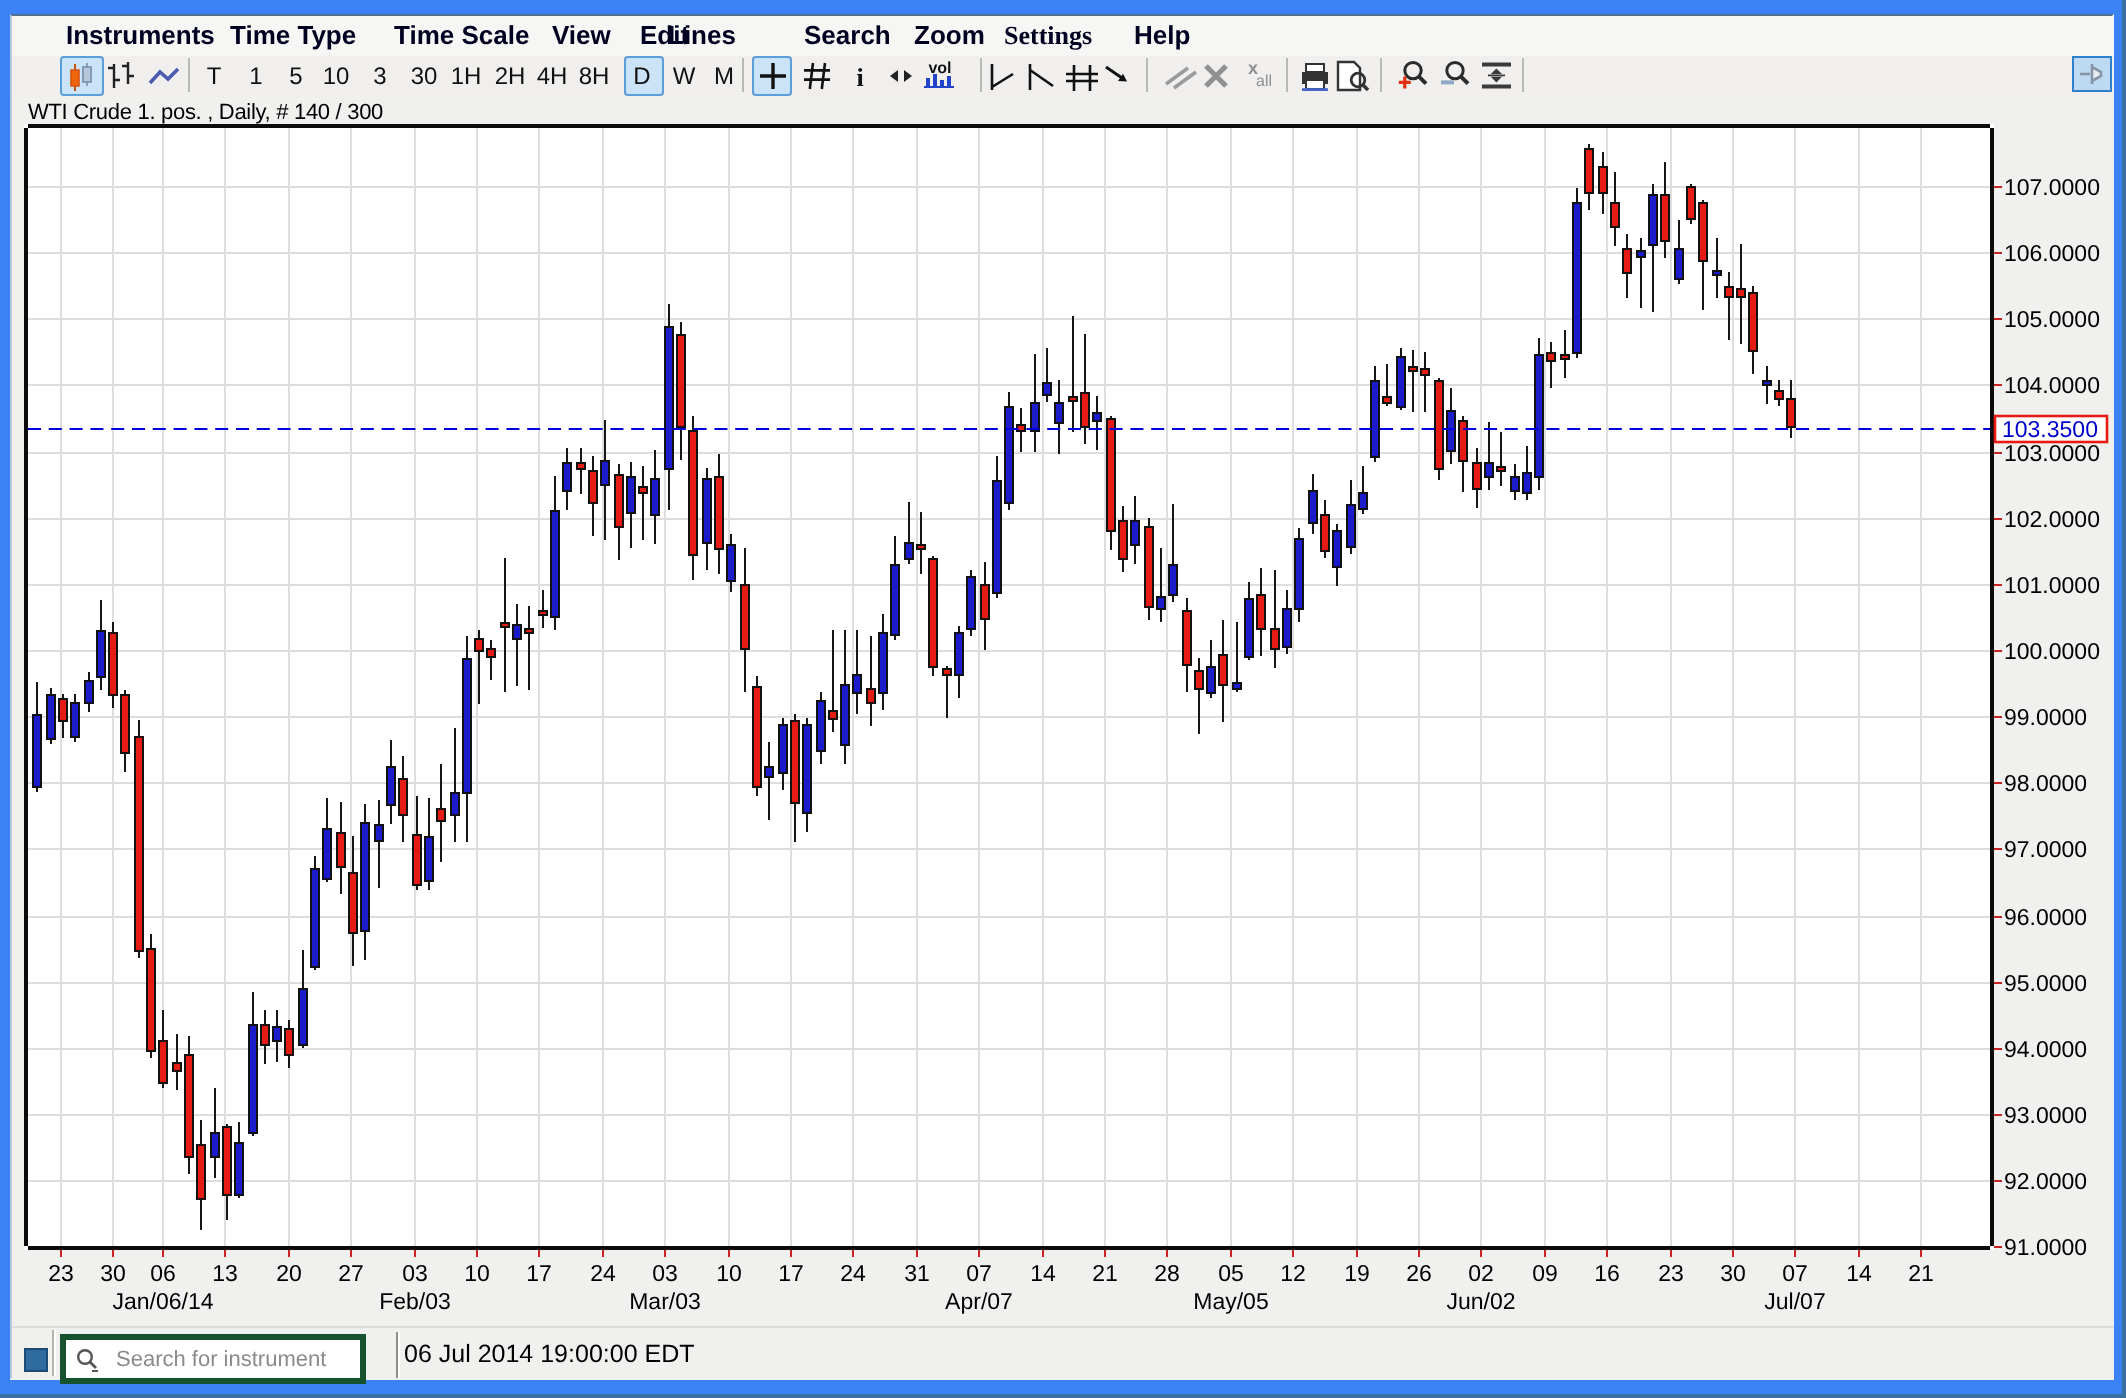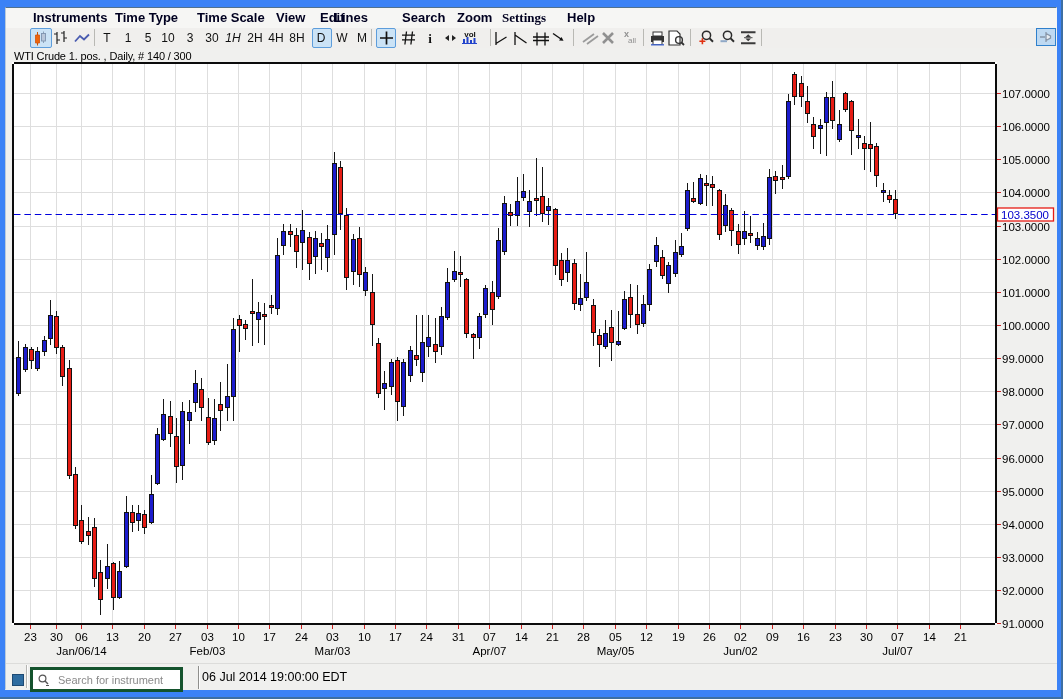--- a/index.html
+++ b/index.html
@@ -45,21 +45,21 @@
   <div id="toolbar">
     <div class="tbsel" style="left:24px;width:20px;"></div>
     <div class="tbsel" style="left:306px;"></div>
     <div class="tbsel" style="left:370px;"></div>
     <span class="tbtxt" style="left:101px;">T</span>
     <span class="tbtxt" style="left:122px;">1</span>
     <span class="tbtxt" style="left:142px;">5</span>
     <span class="tbtxt" style="left:162px;">10</span>
     <span class="tbtxt" style="left:184px;">3</span>
     <span class="tbtxt" style="left:206px;">30</span>
-    <span class="tbtxt" style="left:227px;font-style:italic;">1H</span>
+    <span class="tbtxt" style="left:227px;">1H</span>
     <span class="tbtxt" style="left:249px;">2H</span>
     <span class="tbtxt" style="left:270px;">4H</span>
     <span class="tbtxt" style="left:291px;">8H</span>
     <span class="tbtxt" style="left:315px;">D</span>
     <span class="tbtxt" style="left:336px;">W</span>
     <span class="tbtxt" style="left:356px;">M</span>
     <div class="tsep" style="left:88px;"></div>
     <div class="tsep" style="left:365px;"></div>
     <div class="tsep" style="left:484px;"></div>
     <div class="tsep" style="left:567px;"></div>

